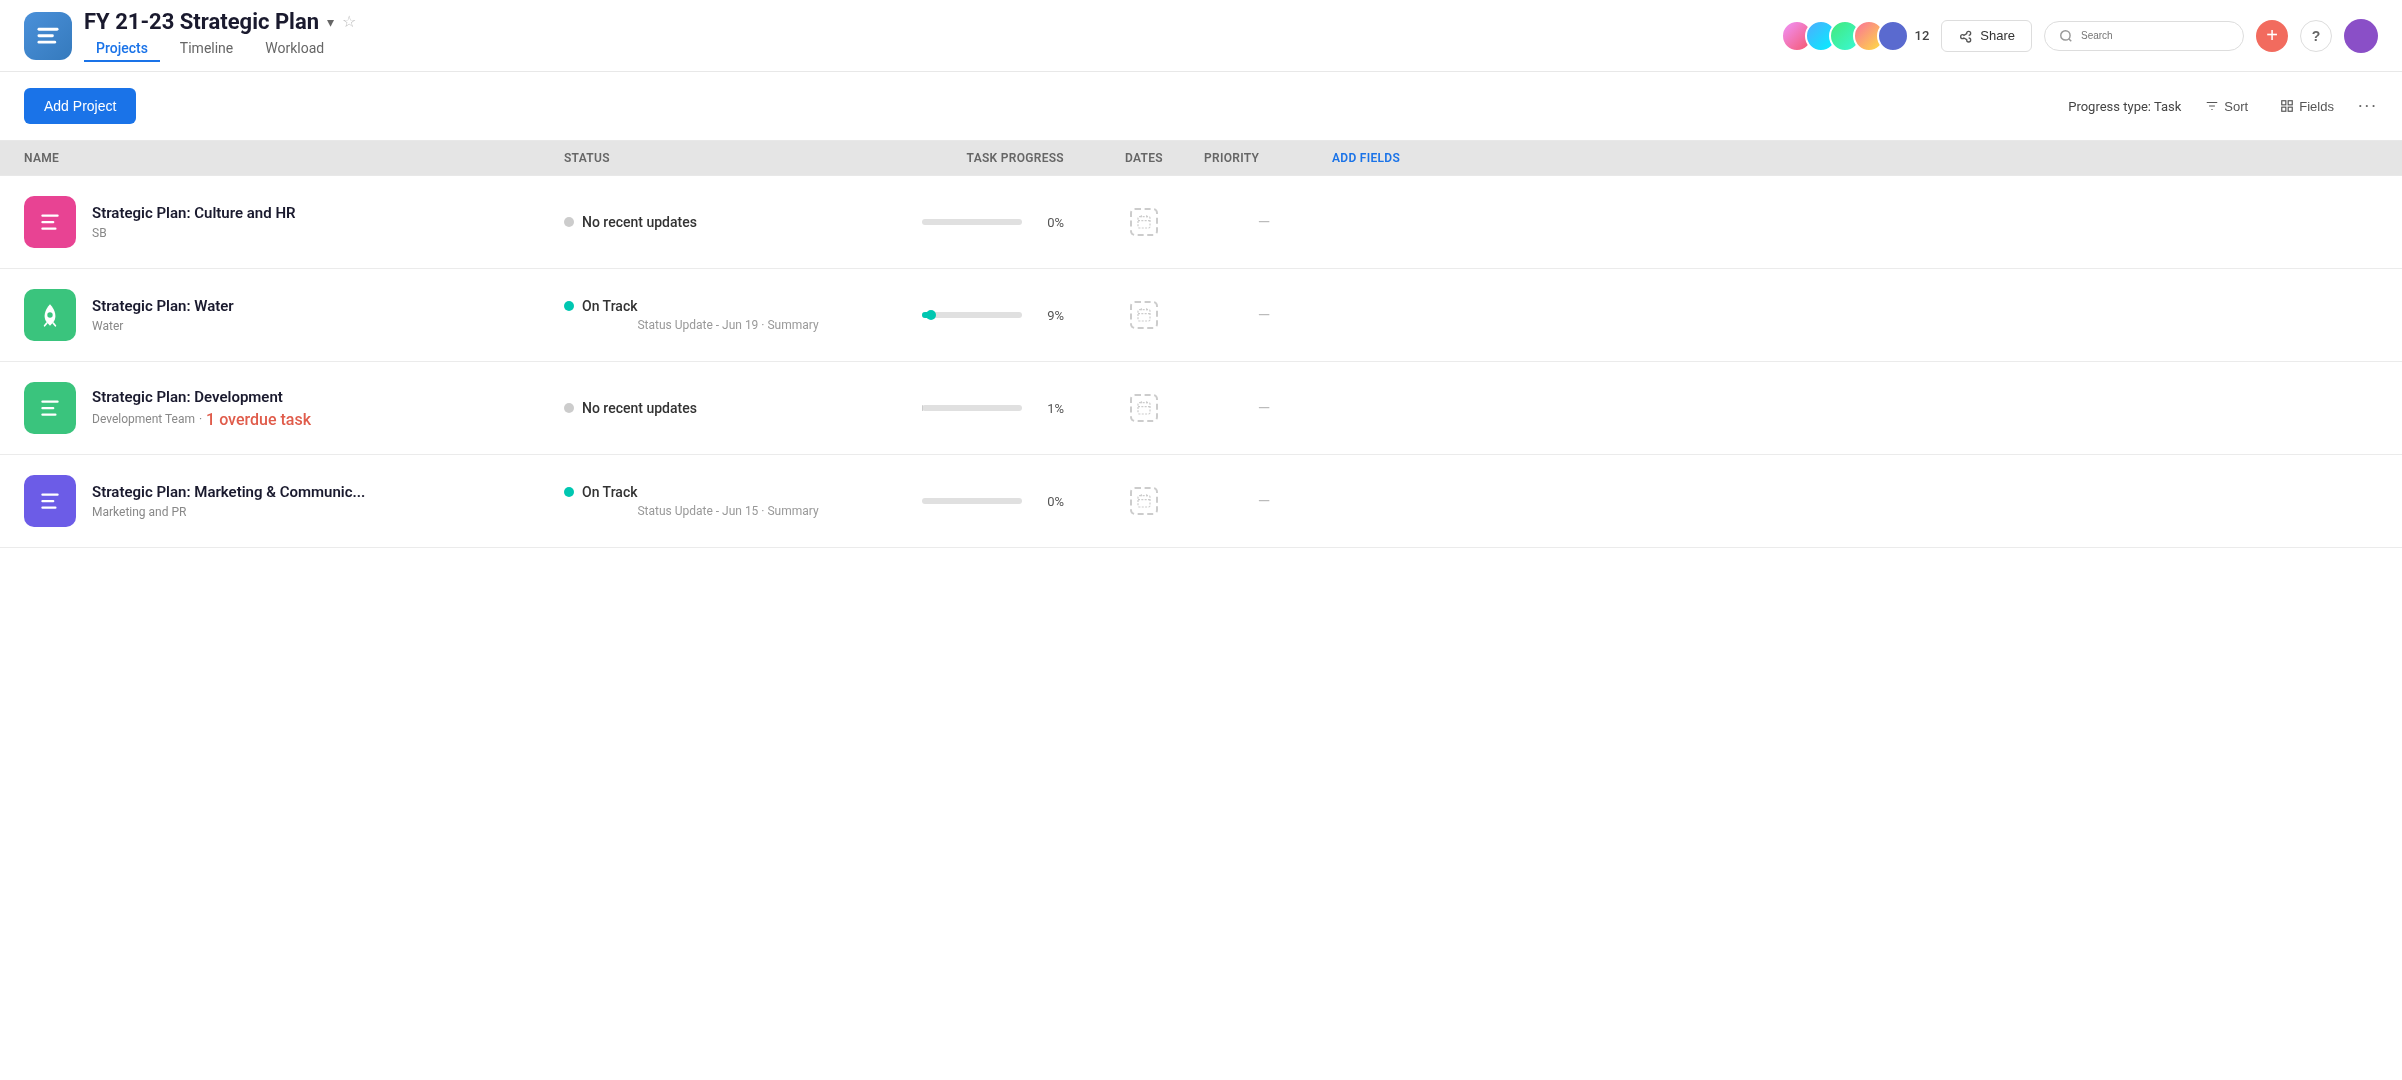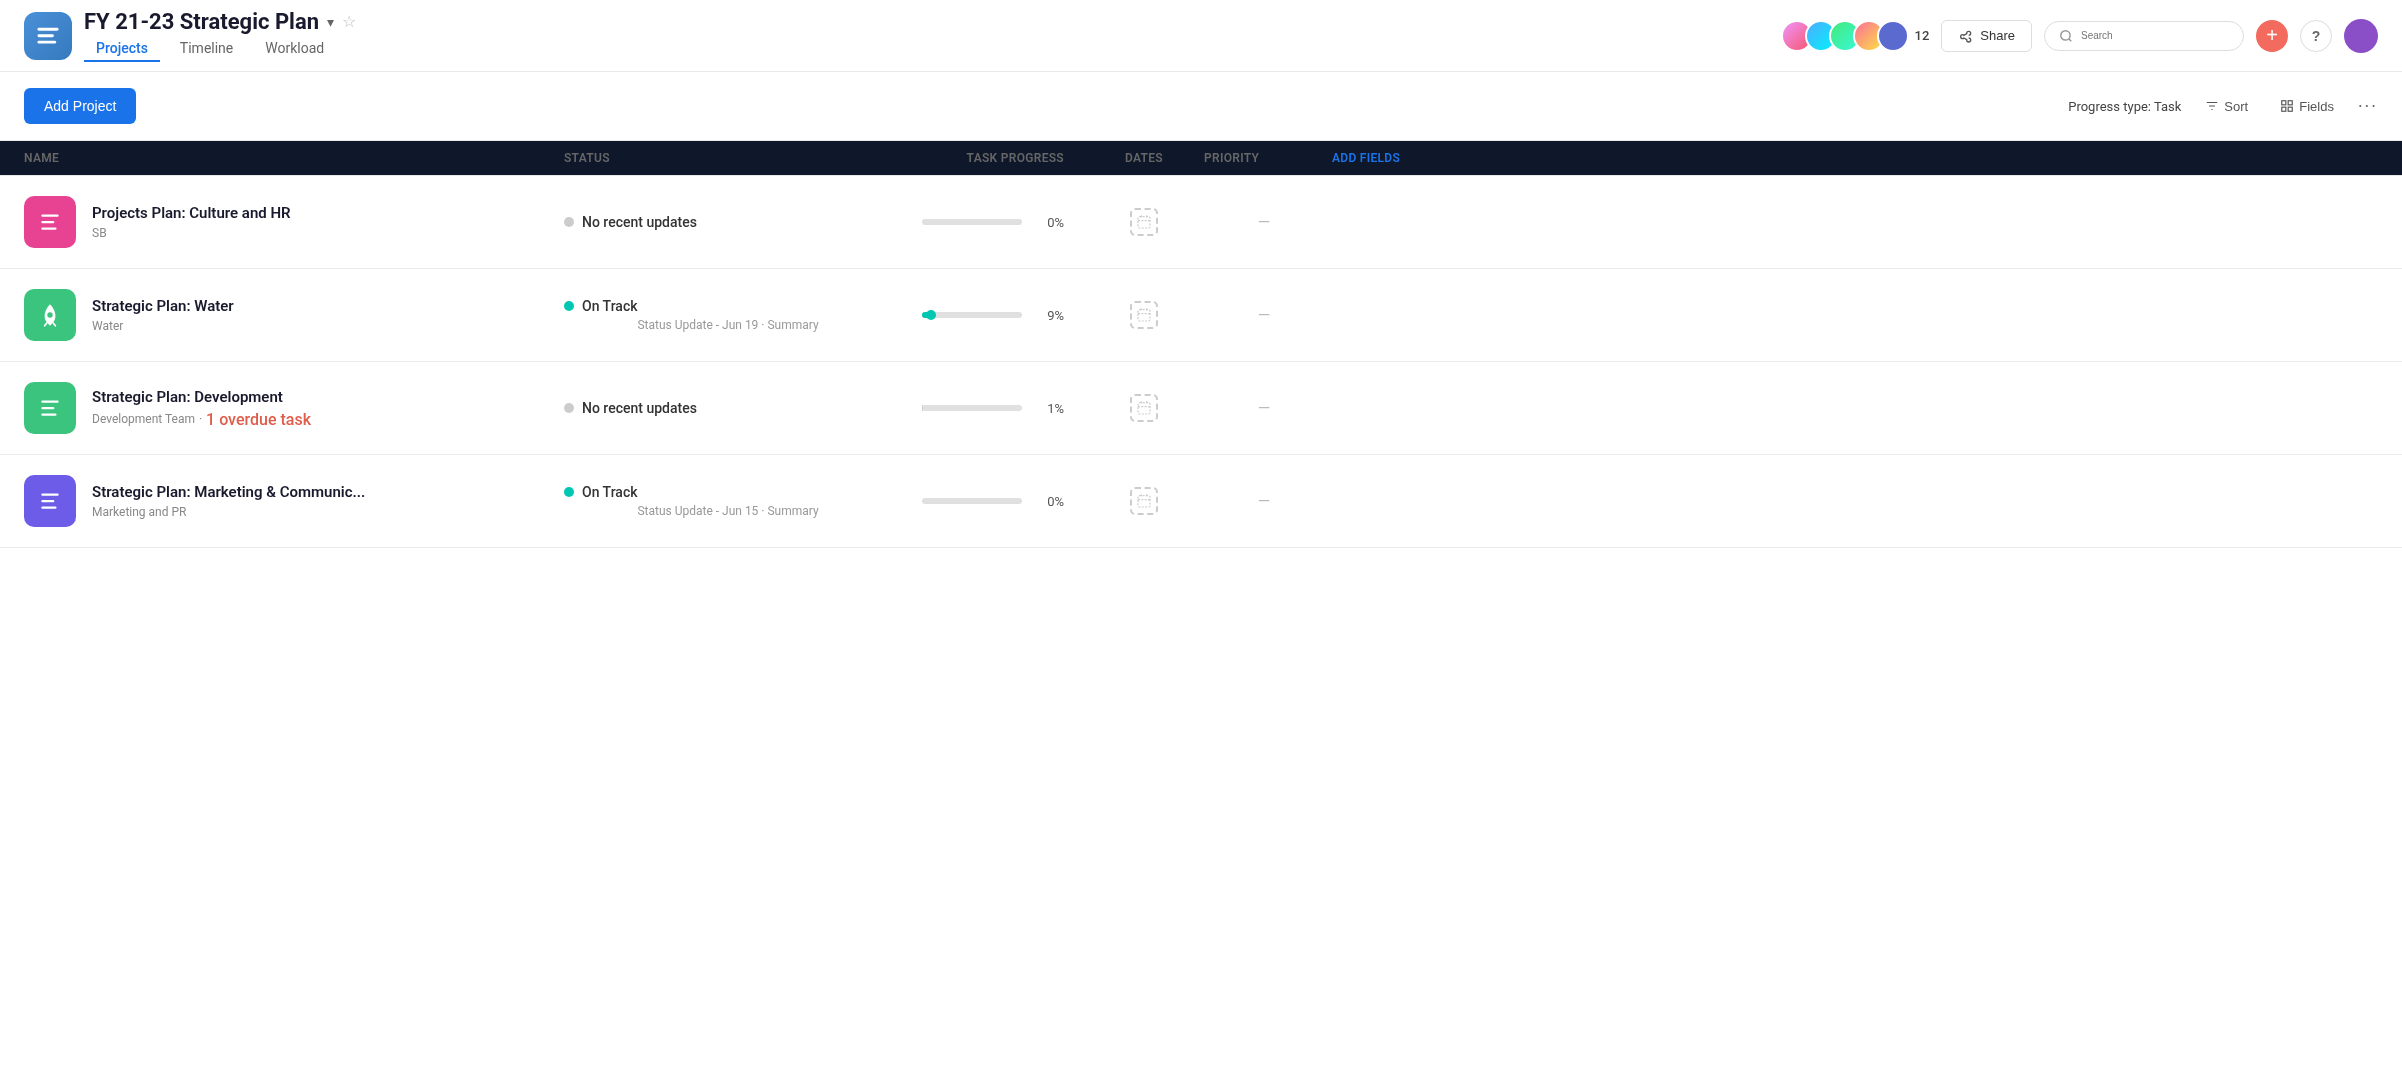--- a/index.html
+++ b/index.html
@@ -113,21 +113,21 @@
     }
     .progress-type-label { font-size: 13px; color: #444; }
     .three-dots { font-size: 18px; color: #666; cursor: pointer; letter-spacing: 2px; }
 
     
     .table-container { width: 100%; overflow: hidden; }
     .table-header {
       display: flex;
       align-items: center;
       padding: 10px 24px;
-      background: #0f172a;
+      background: #e5e5e5;
       border-bottom: 1px solid #e8e8e8;
       font-size: 12px;
       font-weight: 600;
       color: #666;
       text-transform: uppercase;
       letter-spacing: 0.3px;
     }
     .col-name { width: 540px; flex-shrink: 0; }
     .col-status { width: 320px; flex-shrink: 0; }
     .col-task-progress { width: 200px; flex-shrink: 0; text-align: right; padding-right: 20px; }
@@ -269,21 +269,21 @@
   <div class="project-row">
     <div class="row-name-cell">
       <div class="project-icon" style="background:#e84393;">
         <svg viewBox="0 0 24 24">
           <rect x="4" y="5" width="16" height="2.2" rx="1" fill="white"></rect>
           <rect x="4" y="11" width="12" height="2.2" rx="1" fill="white"></rect>
           <rect x="4" y="17" width="14" height="2.2" rx="1" fill="white"></rect>
         </svg>
       </div>
       <div class="project-info">
-        <span class="project-name">Projects Plan: Culture and HR</span>
+        <span class="project-name">Strategic Plan: Culture and HR</span>
         <div class="project-sub">
           <span>SB</span>
         </div>
       </div>
     </div>
     <div class="row-status-cell">
       <div class="status-row">
         <span class="status-dot grey"></span>
         <span class="status-text">No recent updates</span>
       </div>

